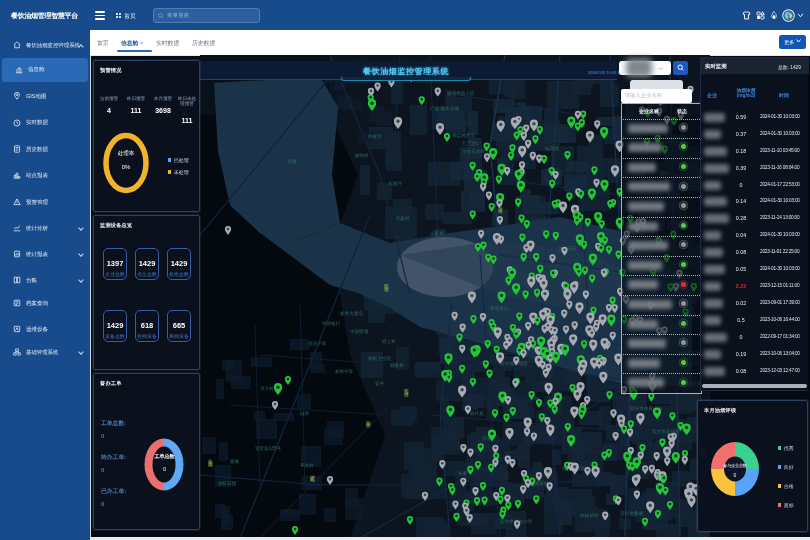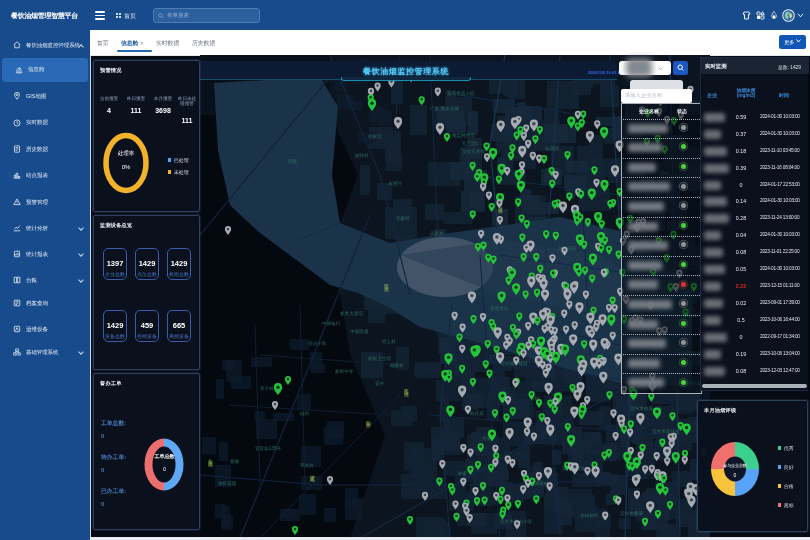--- a/index.html
+++ b/index.html
@@ -1350,21 +1350,21 @@
       </div>
   <div class="card" style="left:73px;top:32px">
         <b>1429</b>
         <span>机组总数</span>
       </div>
   <div class="card" style="left:9px;top:94px">
         <b>1429</b>
         <span>设备总数</span>
       </div>
   <div class="card" style="left:41px;top:94px">
-        <b>459</b>
+        <b>618</b>
         <span>在线设备</span>
       </div>
   <div class="card" style="left:73px;top:94px">
         <b>665</b>
         <span>离线设备</span>
       </div>
  </div>
  <div class="panel" style="left:2px;top:317px;width:107px;height:157px">
   <div class="ph">督办工单</div>
   <div class="wo" style="left:7px;top:45px">工单总数:</div>

